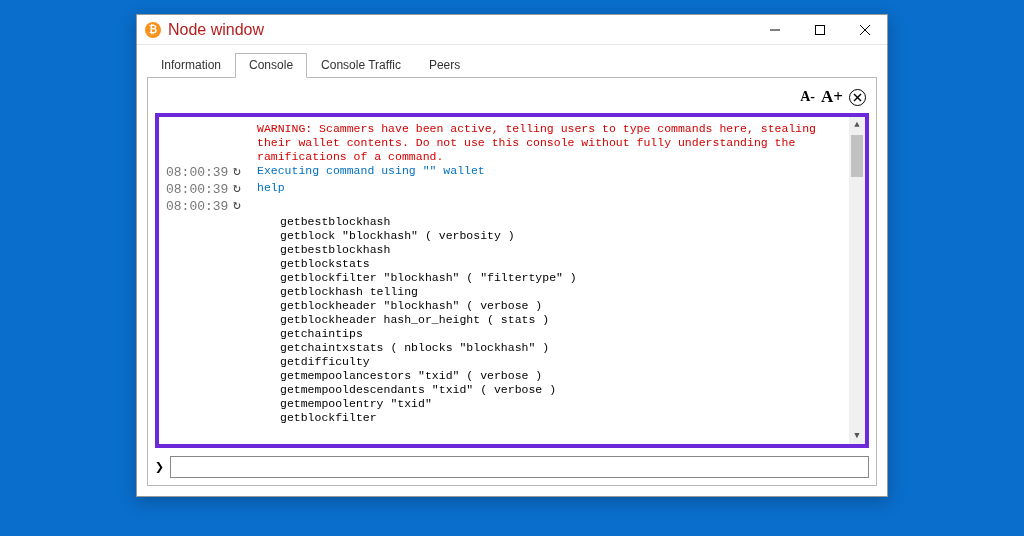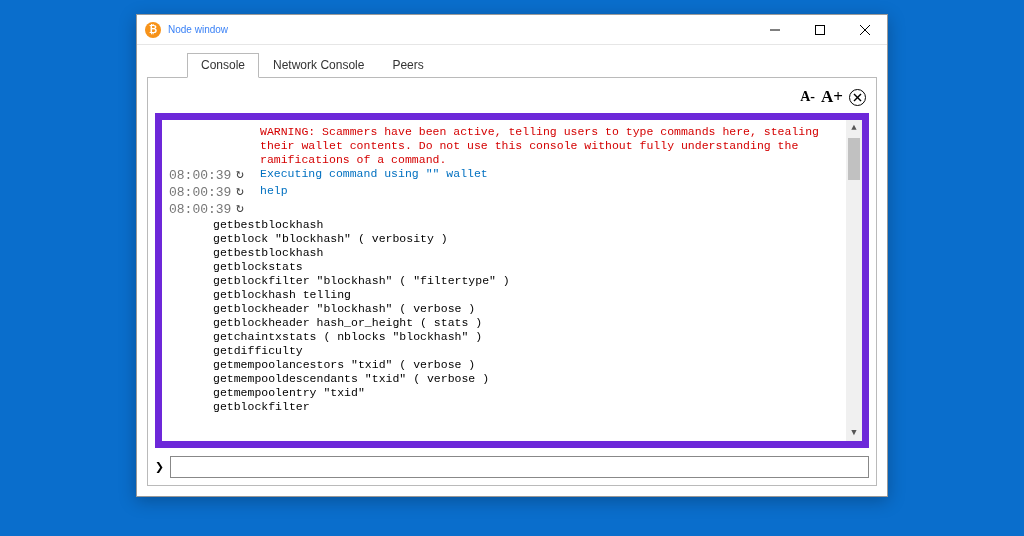--- a/index.html
+++ b/index.html
@@ -31,21 +31,21 @@
     border-bottom: 1px solid #e6e6e6;
   }
   .app-icon {
     width: 16px; height: 16px;
     border-radius: 50%;
     background: #f7931a;
     display: flex; align-items: center; justify-content: center;
     color: #fff; font-size: 10px; font-weight: bold;
     margin-right: 7px;
   }
-  .title-text { color: #3b82f6; font-size: 10px; }
+  .title-text { color: #b91c1c; font-size: 16px; }
   .winbuttons { margin-left: auto; display: flex; }
   .winbtn {
     width: 45px; height: 30px;
     display: flex; align-items: center; justify-content: center;
     font-size: 11px; color: #000;
   }
 
   .content { flex: 1; padding: 8px 10px 10px 10px; display: flex; flex-direction: column; }
 
   .tabs {
@@ -58,21 +58,20 @@
     border-bottom: none;
     margin-bottom: -1px;
     color: #333;
     font-size: 12px;
     cursor: default;
   }
   .tab.active {
     border-color: #bababa;
     background: #fff;
     border-bottom: 1px solid #fff;
-    margin-left: 40px;
   }
   .panel {
     flex: 1;
     border: 1px solid #bababa;
     border-top: none;
     padding: 7px;
     display: flex;
     flex-direction: column;
   }
   .toolbar {
@@ -87,40 +86,40 @@
   .fp { font-size: 17px; }
   .clearbtn {
     width: 17px; height: 17px;
     border: 1.6px solid #000; border-radius: 50%;
     display: flex; align-items: center; justify-content: center;
     font-size: 10px; line-height: 1;
   }
 
   .console {
     flex: 1;
-    border: 7px solid #6d28d9;
+    border: 4px solid #6d28d9;
     position: relative;
     overflow: hidden;
     font-family: Consolas, "Courier New", monospace;
     font-size: 11.5px;
     line-height: 1.22;
   }
   .console-inner {
     position: absolute;
     inset: 0 16px 0 0;
     padding: 5px 6px 5px 7px;
     overflow: hidden;
   }
   .row { display: flex; align-items: flex-start; margin-bottom: 0px; }
   .ts { width: 67px; color: #777; flex-shrink: 0; font-size: 13px; padding-top:1px;}
   .ico { width: 24px; flex-shrink: 0; color: #444; font-size: 13px; padding-top:0; }
   .msg { flex: 1; white-space: pre-wrap; color: #000; }
   .msg.red { color: #d40000; }
   .msg.blue { color: #0070c0; }
-  .indent { margin-left: 44px; }
+  .indent { margin-left: 114px; }
 
   .scrollbar {
     position: absolute; right: 0; top: 0; bottom: 0; width: 16px;
     background: #f0f0f0;
   }
   .sb-arrow {
     position: absolute; left: 0; width: 16px; height: 16px;
     display:flex;align-items:center;justify-content:center;
     color:#555; font-size:9px;
   }
@@ -166,22 +165,23 @@
         <svg width="10" height="10">
             <line x1="0" y1="0" x2="10" y2="10" stroke="#000" stroke-width="1"></line>
             <line x1="10" y1="0" x2="0" y2="10" stroke="#000" stroke-width="1"></line>
           </svg>
       </div>
     </div>
   </div>
 
   <div class="content">
     <div class="tabs">
+      <div class="tab">Information</div>
       <div class="tab active">Console</div>
-      <div class="tab">Network Console</div>
+      <div class="tab">Console Traffic</div>
       <div class="tab">Peers</div>
     </div>
 
     <div class="panel">
       <div class="toolbar">
         <span class="fontbtn fm">A-</span>
         <span class="fontbtn fp">A+</span>
         <span class="clearbtn">
           <svg width="9" height="9">
               <line x1="1" y1="1" x2="8" y2="8" stroke="#000" stroke-width="1.4"></line>
@@ -212,20 +212,21 @@
               <div class="ico">↻</div>
             </div>
             <div class="msg indent">getbestblockhash</div>
             <div class="msg indent">getblock "blockhash" ( verbosity )</div>
             <div class="msg indent">getbestblockhash</div>
             <div class="msg indent">getblockstats</div>
             <div class="msg indent">getblockfilter "blockhash" ( "filtertype" )</div>
             <div class="msg indent">getblockhash telling</div>
             <div class="msg indent">getblockheader "blockhash" ( verbose )</div>
             <div class="msg indent">getblockheader hash_or_height ( stats )</div>
+            <div class="msg indent">getchaintips</div>
             <div class="msg indent">getchaintxstats ( nblocks "blockhash" )</div>
             <div class="msg indent">getdifficulty</div>
             <div class="msg indent">getmempoolancestors "txid" ( verbose )</div>
             <div class="msg indent">getmempooldescendants "txid" ( verbose )</div>
             <div class="msg indent">getmempoolentry "txid"</div>
             <div class="msg indent">getblockfilter</div>
           </div>
         <div class="scrollbar">
           <div class="sb-arrow up">▲</div>
           <div class="sb-thumb"></div>

